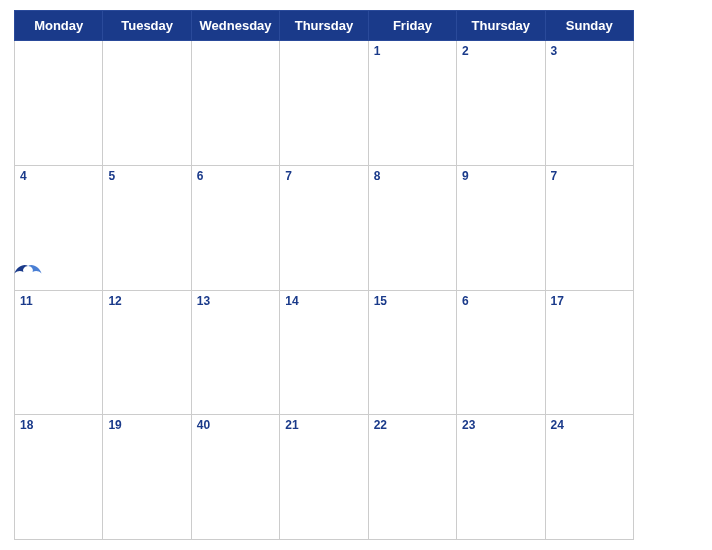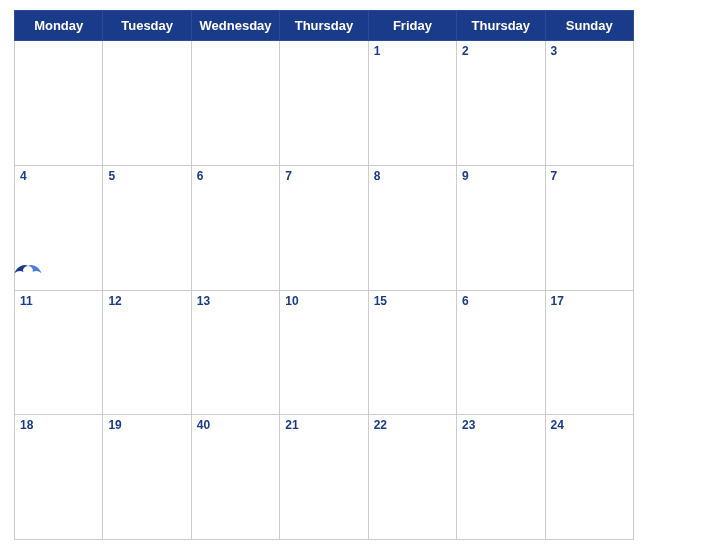--- a/index.html
+++ b/index.html
@@ -180,21 +180,21 @@
           <td><span class="day-num">6</span></td>
           <td><span class="day-num">7</span></td>
           <td><span class="day-num">8</span></td>
           <td><span class="day-num">9</span></td>
           <td><span class="day-num">7</span></td>
         </tr>
         <tr>
           <td><span class="day-num">11</span></td>
           <td><span class="day-num">12</span></td>
           <td><span class="day-num">13</span></td>
-          <td><span class="day-num">10</span></td>
+          <td><span class="day-num">14</span></td>
           <td><span class="day-num">15</span></td>
           <td><span class="day-num">6</span></td>
           <td><span class="day-num">17</span></td>
         </tr>
         <tr>
           <td><span class="day-num">18</span></td>
           <td><span class="day-num">19</span></td>
           <td><span class="day-num">40</span></td>
           <td><span class="day-num">21</span></td>
           <td><span class="day-num">22</span></td>

